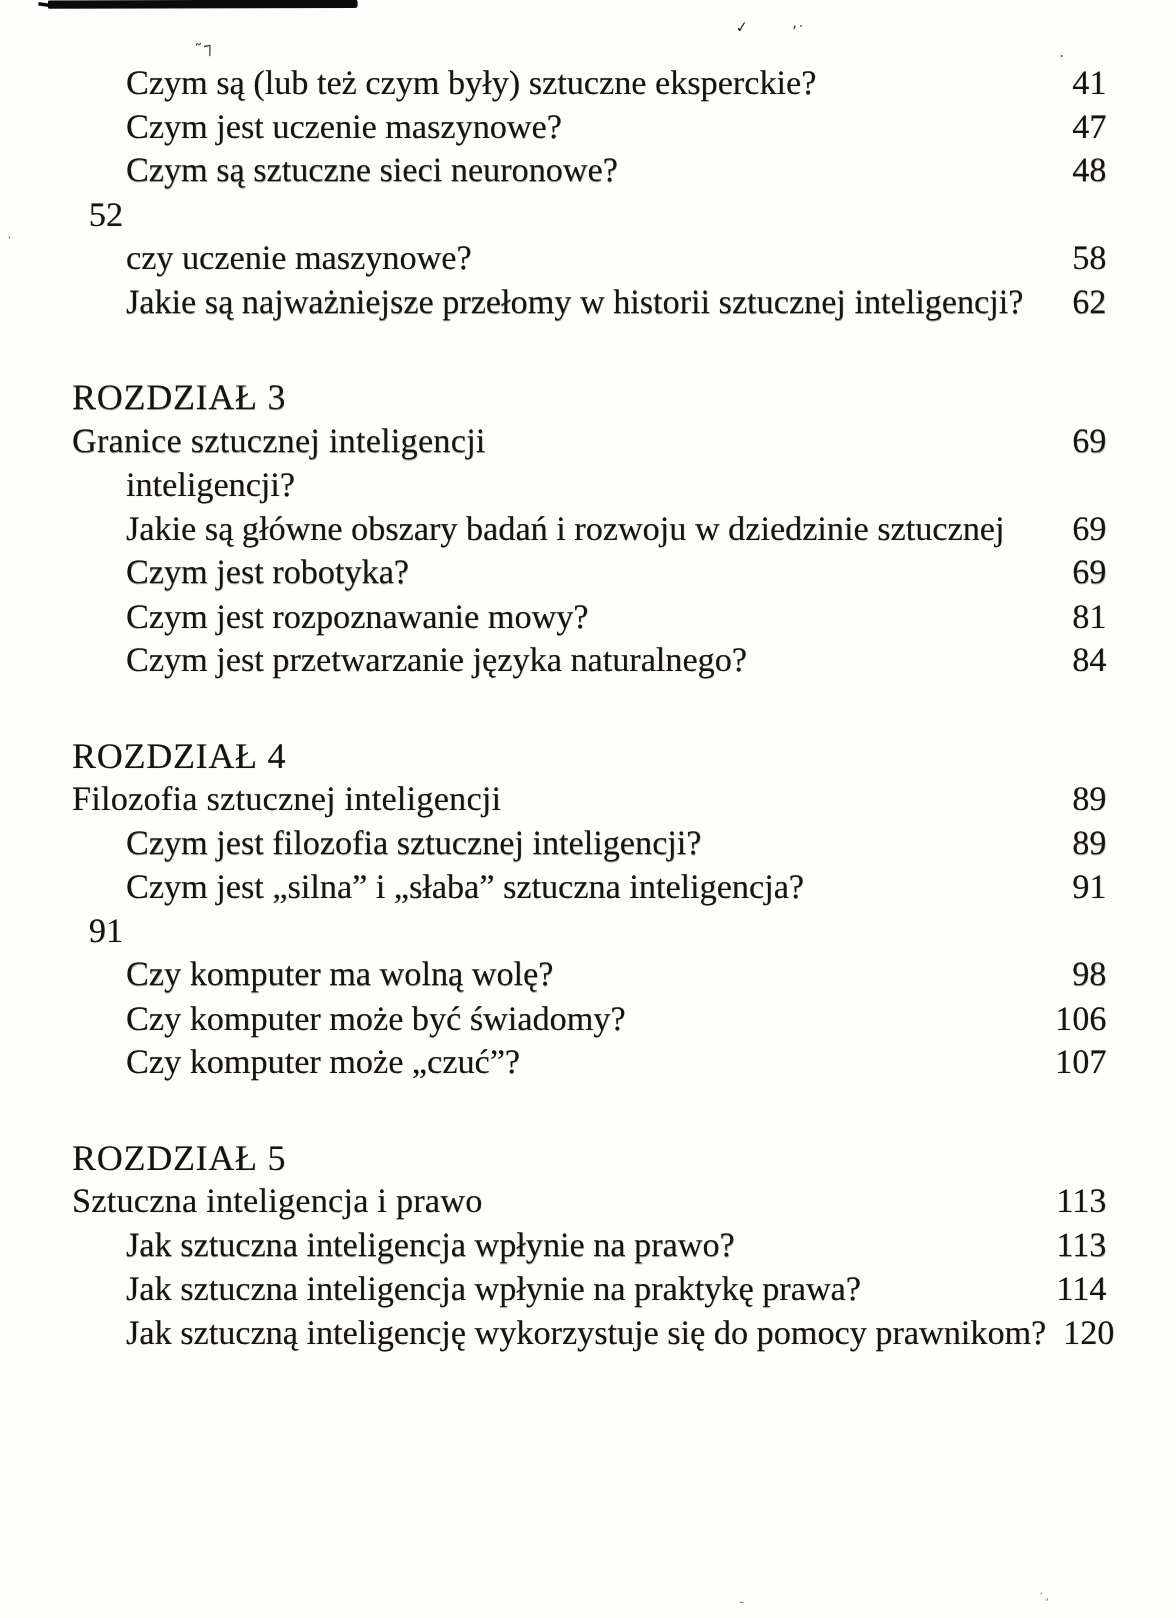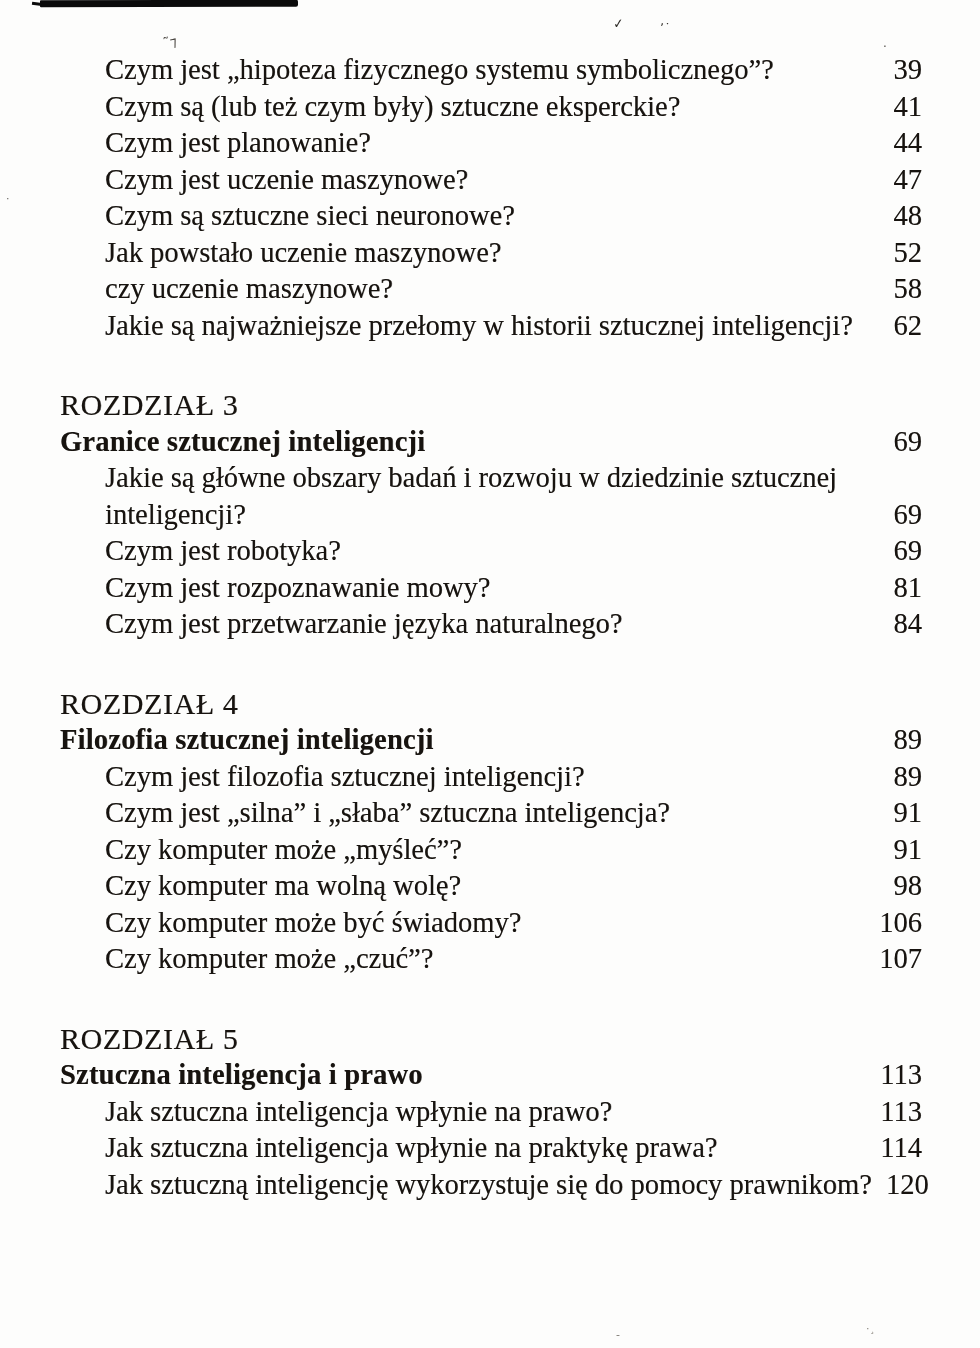--- a/index.html
+++ b/index.html
@@ -60,21 +60,21 @@
     align-items:flex-end;
     line-height:36.5px;
     font-size:28.5px;
     text-shadow:0.3px 0.4px 0.6px rgba(25,22,18,0.45);
   }
   .chapter-row{justify-content:flex-start;}
   .chapter{
     font-size:30px;
     letter-spacing:0.6px;
   }
-  .title{font-weight:700;letter-spacing:0.2px;}
+  .title{font-weight:400;letter-spacing:0.2px;}
   .entry-row .lines{padding-left:45px;}
   .lines{white-space:nowrap;}
   .lines span{display:block;}
   .page-num{
     flex:0 0 auto;
     padding-left:14px;
     font-size:28.5px;
     text-align:right;
   }
 </style>
@@ -88,59 +88,44 @@
   <span class="speck" style="left:613px;top:16px;font-size:13px;color:#2e2b27;transform:rotate(-6deg);">✓</span>
   <span class="speck" style="left:660px;top:20px;font-size:13px;color:#3a3733;">ʼ˙</span>
   <span class="speck" style="left:883px;top:40px;font-size:12px;color:#55514c;">·</span>
   <span class="speck" style="left:6px;top:192px;font-size:11px;color:#6b6762;">·</span>
   <span class="speck" style="left:616px;top:1328px;font-size:11px;color:#7a766f;">-</span>
   <span class="speck" style="left:866px;top:1322px;font-size:11px;color:#8a857e;">·¸</span>
 
   <main class="content">
   <section class="section">
 
-  <div class="row entry-row">
-    <span class="lines">
-            <span>Czym jest „hipoteza fizycznego systemu symbolicznego”?</span>
-          </span>
-    <span class="page-num">39</span>
-  </div>
 
   <div class="row entry-row">
     <span class="lines">
             <span>Czym są (lub też czym były) sztuczne eksperckie?</span>
           </span>
     <span class="page-num">41</span>
   </div>
 
-  <div class="row entry-row">
-    <span class="lines">
-            <span>Czym jest planowanie?</span>
-          </span>
-    <span class="page-num">44</span>
-  </div>
 
   <div class="row entry-row">
     <span class="lines">
             <span>Czym jest uczenie maszynowe?</span>
           </span>
     <span class="page-num">47</span>
   </div>
 
   <div class="row entry-row">
     <span class="lines">
             <span>Czym są sztuczne sieci neuronowe?</span>
           </span>
     <span class="page-num">48</span>
   </div>
 
   <div class="row entry-row">
-    <span class="lines">
-            <span>Jak powstało uczenie maszynowe?</span>
-          </span>
     <span class="page-num">52</span>
   </div>
 
   <div class="row entry-row">
     <span class="lines">
             <span>czy uczenie maszynowe?</span>
           </span>
     <span class="page-num">58</span>
   </div>
 
@@ -156,22 +141,22 @@
     <div class="row chapter-row">
       <span class="chapter">ROZDZIAŁ 3</span>
     </div>
     <div class="row title-row">
       <span class="title">Granice sztucznej inteligencji</span>
       <span class="page-num">69</span>
     </div>
 
   <div class="row entry-row">
     <span class="lines">
+            <span>inteligencji?</span>
             <span>Jakie są główne obszary badań i rozwoju w dziedzinie sztucznej</span>
-            <span>inteligencji?</span>
           </span>
     <span class="page-num">69</span>
   </div>
 
   <div class="row entry-row">
     <span class="lines">
             <span>Czym jest robotyka?</span>
           </span>
     <span class="page-num">69</span>
   </div>
@@ -209,23 +194,20 @@
   </div>
 
   <div class="row entry-row">
     <span class="lines">
             <span>Czym jest „silna” i „słaba” sztuczna inteligencja?</span>
           </span>
     <span class="page-num">91</span>
   </div>
 
   <div class="row entry-row">
-    <span class="lines">
-            <span>Czy komputer może „myśleć”?</span>
-          </span>
     <span class="page-num">91</span>
   </div>
 
   <div class="row entry-row">
     <span class="lines">
             <span>Czy komputer ma wolną wolę?</span>
           </span>
     <span class="page-num">98</span>
   </div>
 

